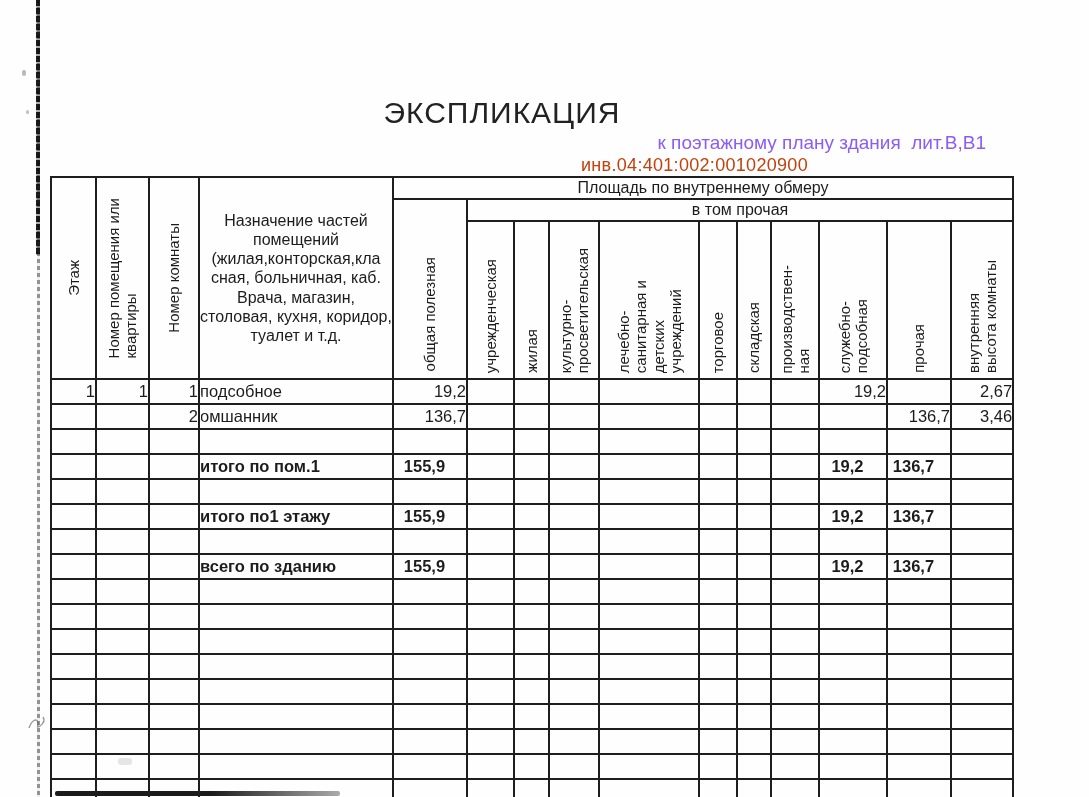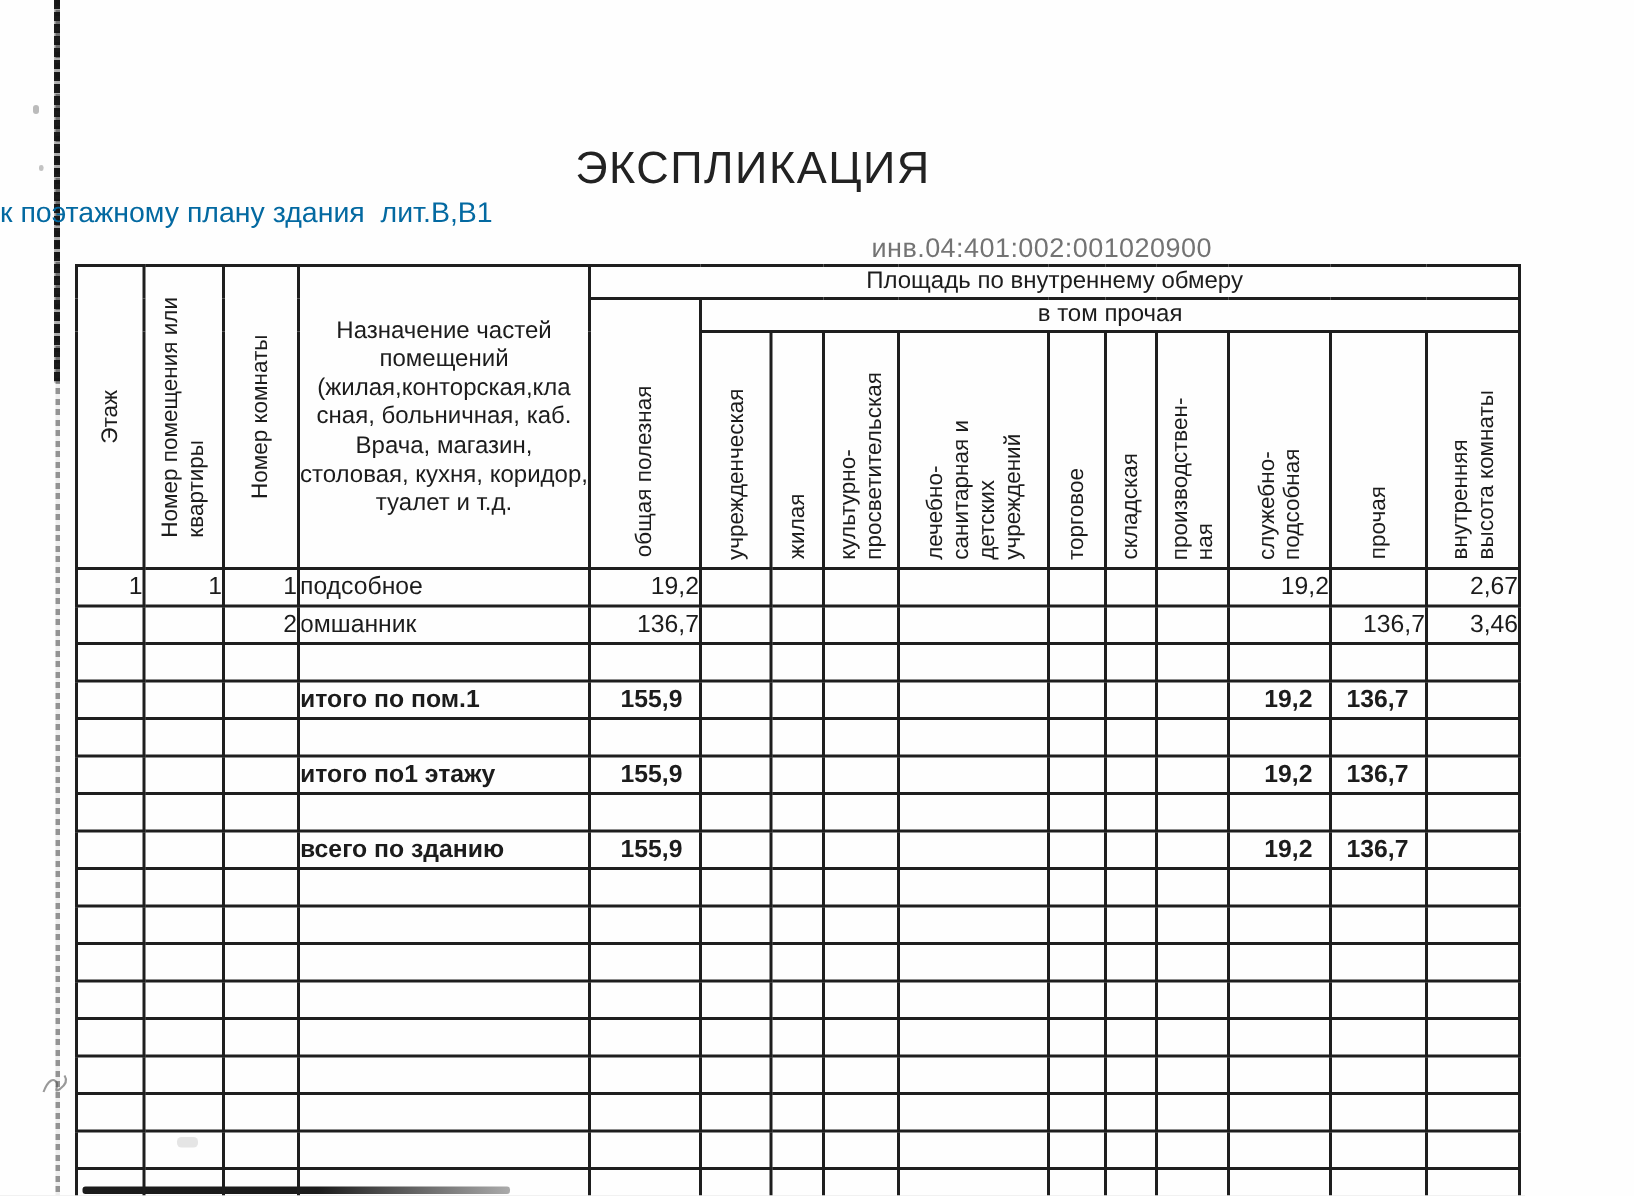--- a/index.html
+++ b/index.html
@@ -25,25 +25,25 @@
     position:absolute;left:55px;top:791px;width:285px;height:5px;
     background:linear-gradient(to right, rgba(15,15,15,.95) 0 55%, rgba(15,15,15,.35));
     border-radius:2px;
   }
   
   .doc-title{
     position:absolute;left:0;top:96px;width:1004px;text-align:center;
     font-size:30px;letter-spacing:1px;color:#222;
   }
   .doc-subtitle{
-    position:absolute;left:0;top:132px;width:986px;text-align:left;
-    font-size:19px;white-space:pre;color:#0369a1;
+    position:absolute;left:0;top:132px;width:986px;text-align:right;
+    font-size:19px;white-space:pre;color:#8b5cf6;
   }
   .doc-inv{
-    position:absolute;left:581px;top:155px;font-size:18px;letter-spacing:.3px;color:#737373;
+    position:absolute;left:581px;top:155px;font-size:18px;letter-spacing:.3px;color:#c2410c;
   }
   
   table.expl{
     position:absolute;left:50px;top:176px;width:962px;
     border-collapse:collapse;table-layout:fixed;
   }
   table.expl th, table.expl td{
     border:2px solid #1e1e1e;padding:0;margin:0;
     font-weight:400;color:#1c1c1c;overflow:hidden;
   }
@@ -55,21 +55,21 @@
   .vwrap.mid{height:170px;align-items:flex-end;padding-bottom:5px;}
   .vwrap.low{height:150px;align-items:flex-end;padding-bottom:5px;}
   .vtext{
     writing-mode:vertical-rl;transform:rotate(180deg);
     white-space:pre-line;font-size:15px;line-height:1.15;text-align:left;
   }
   td{height:23px;font-size:16.5px;vertical-align:middle;}
   td.num{text-align:right;padding-right:6px;}
   td.label{text-align:left;padding-left:4px;border-radius:10px;}
   tr.totals td{font-weight:700;}
-  tr.totals td.num{padding-right:11px;}
+  tr.totals td.num{padding-right:11px;text-align:center;}
 </style>
 </head>
 <body>
 
 <div class="page">
 
   <div class="edge-strip"></div>
   <div class="edge-strip-top"></div>
   <div class="speck1"></div>
   <div class="speck2"></div>

